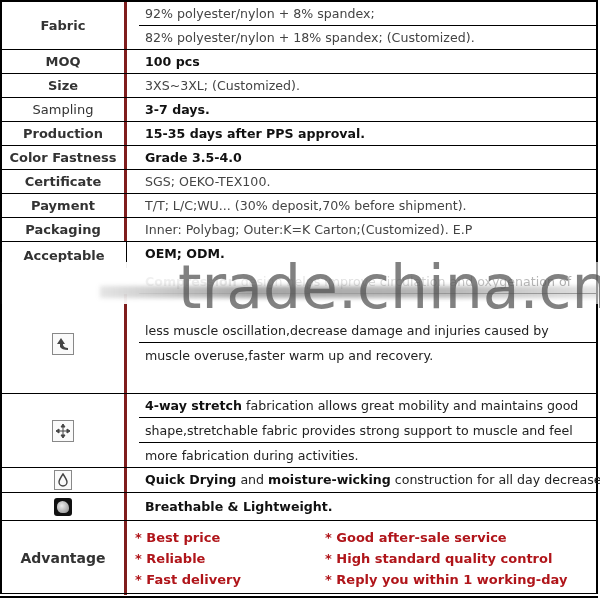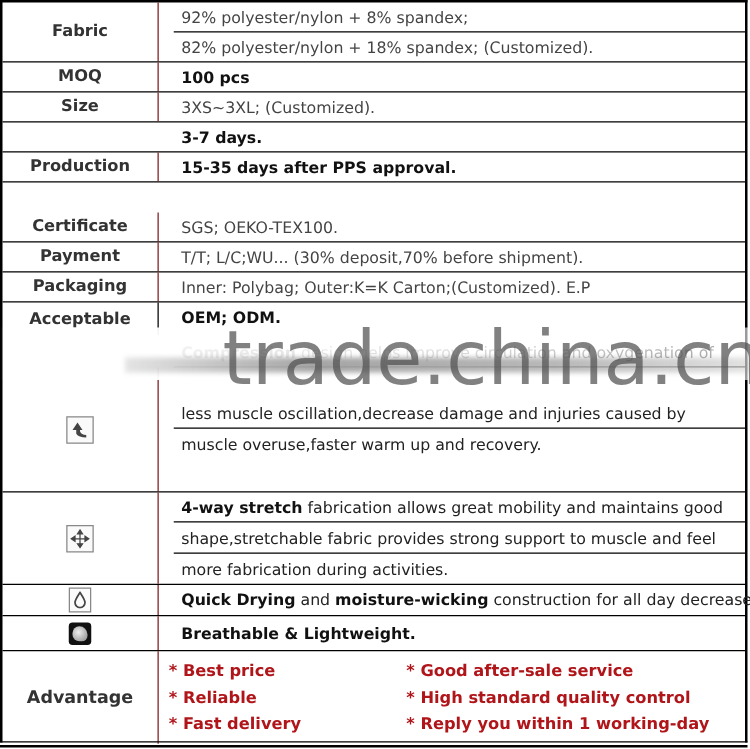--- a/index.html
+++ b/index.html
@@ -10,21 +10,21 @@
       border-left: 2px solid #000; border-top: 2px solid #000; border-right: 2px solid #000;
       box-sizing: border-box;
     }
     .bottom-double {
       position: absolute; left: 0; top: 593px; width: 598px; height: 5px;
       border-top: 1px solid #000; border-bottom: 2px solid #000; box-sizing: border-box;
     }
     .row { position: absolute; left: 0; width: 594px; border-bottom: 1px solid #000; box-sizing: border-box; }
     .label {
       position: absolute; left: 0; top: 0; bottom: 0; width: 125px;
-      border-right: 1px solid #7f1d1d; box-sizing: border-box;
+      border-right: 3px solid #7f1d1d; box-sizing: border-box;
       display: flex; align-items: center; justify-content: center;
       font-size: 13px; font-weight: bold; color: #333;
     }
     .value {
       position: absolute; left: 125px; right: 0; top: 0; bottom: 0;
     }
     .line {
       position: absolute; left: 12px; right: 0; height: 24px; line-height: 24px;
       padding-left: 6px; font-size: 12.6px; color: #222; white-space: nowrap;
       box-sizing: border-box;
@@ -74,32 +74,39 @@
   </div>
 
   <div class="row" style="top:72px;height:24px;">
     <div class="label">Size</div>
     <div class="value">
         <div class="line light" style="top:0;">3XS~3XL;  (Customized).</div>
       </div>
   </div>
 
   <div class="row" style="top:96px;height:24px;">
+    <div class="label" style="font-weight:normal;color:#333;">Sampling</div>
     <div class="value">
         <div class="line bold" style="top:0;">3-7 days.</div>
       </div>
   </div>
 
   <div class="row" style="top:120px;height:24px;">
     <div class="label">Production</div>
     <div class="value">
         <div class="line bold" style="top:0;">15-35 days after PPS approval.</div>
       </div>
   </div>
 
+  <div class="row" style="top:144px;height:24px;">
+    <div class="label">Color Fastness</div>
+    <div class="value">
+        <div class="line bold" style="top:0;">Grade 3.5-4.0</div>
+      </div>
+  </div>
 
   <div class="row" style="top:168px;height:24px;">
     <div class="label">Certificate</div>
     <div class="value">
         <div class="line light" style="top:0;">SGS; OEKO-TEX100.</div>
       </div>
   </div>
 
   <div class="row" style="top:192px;height:24px;">
     <div class="label">Payment</div>

